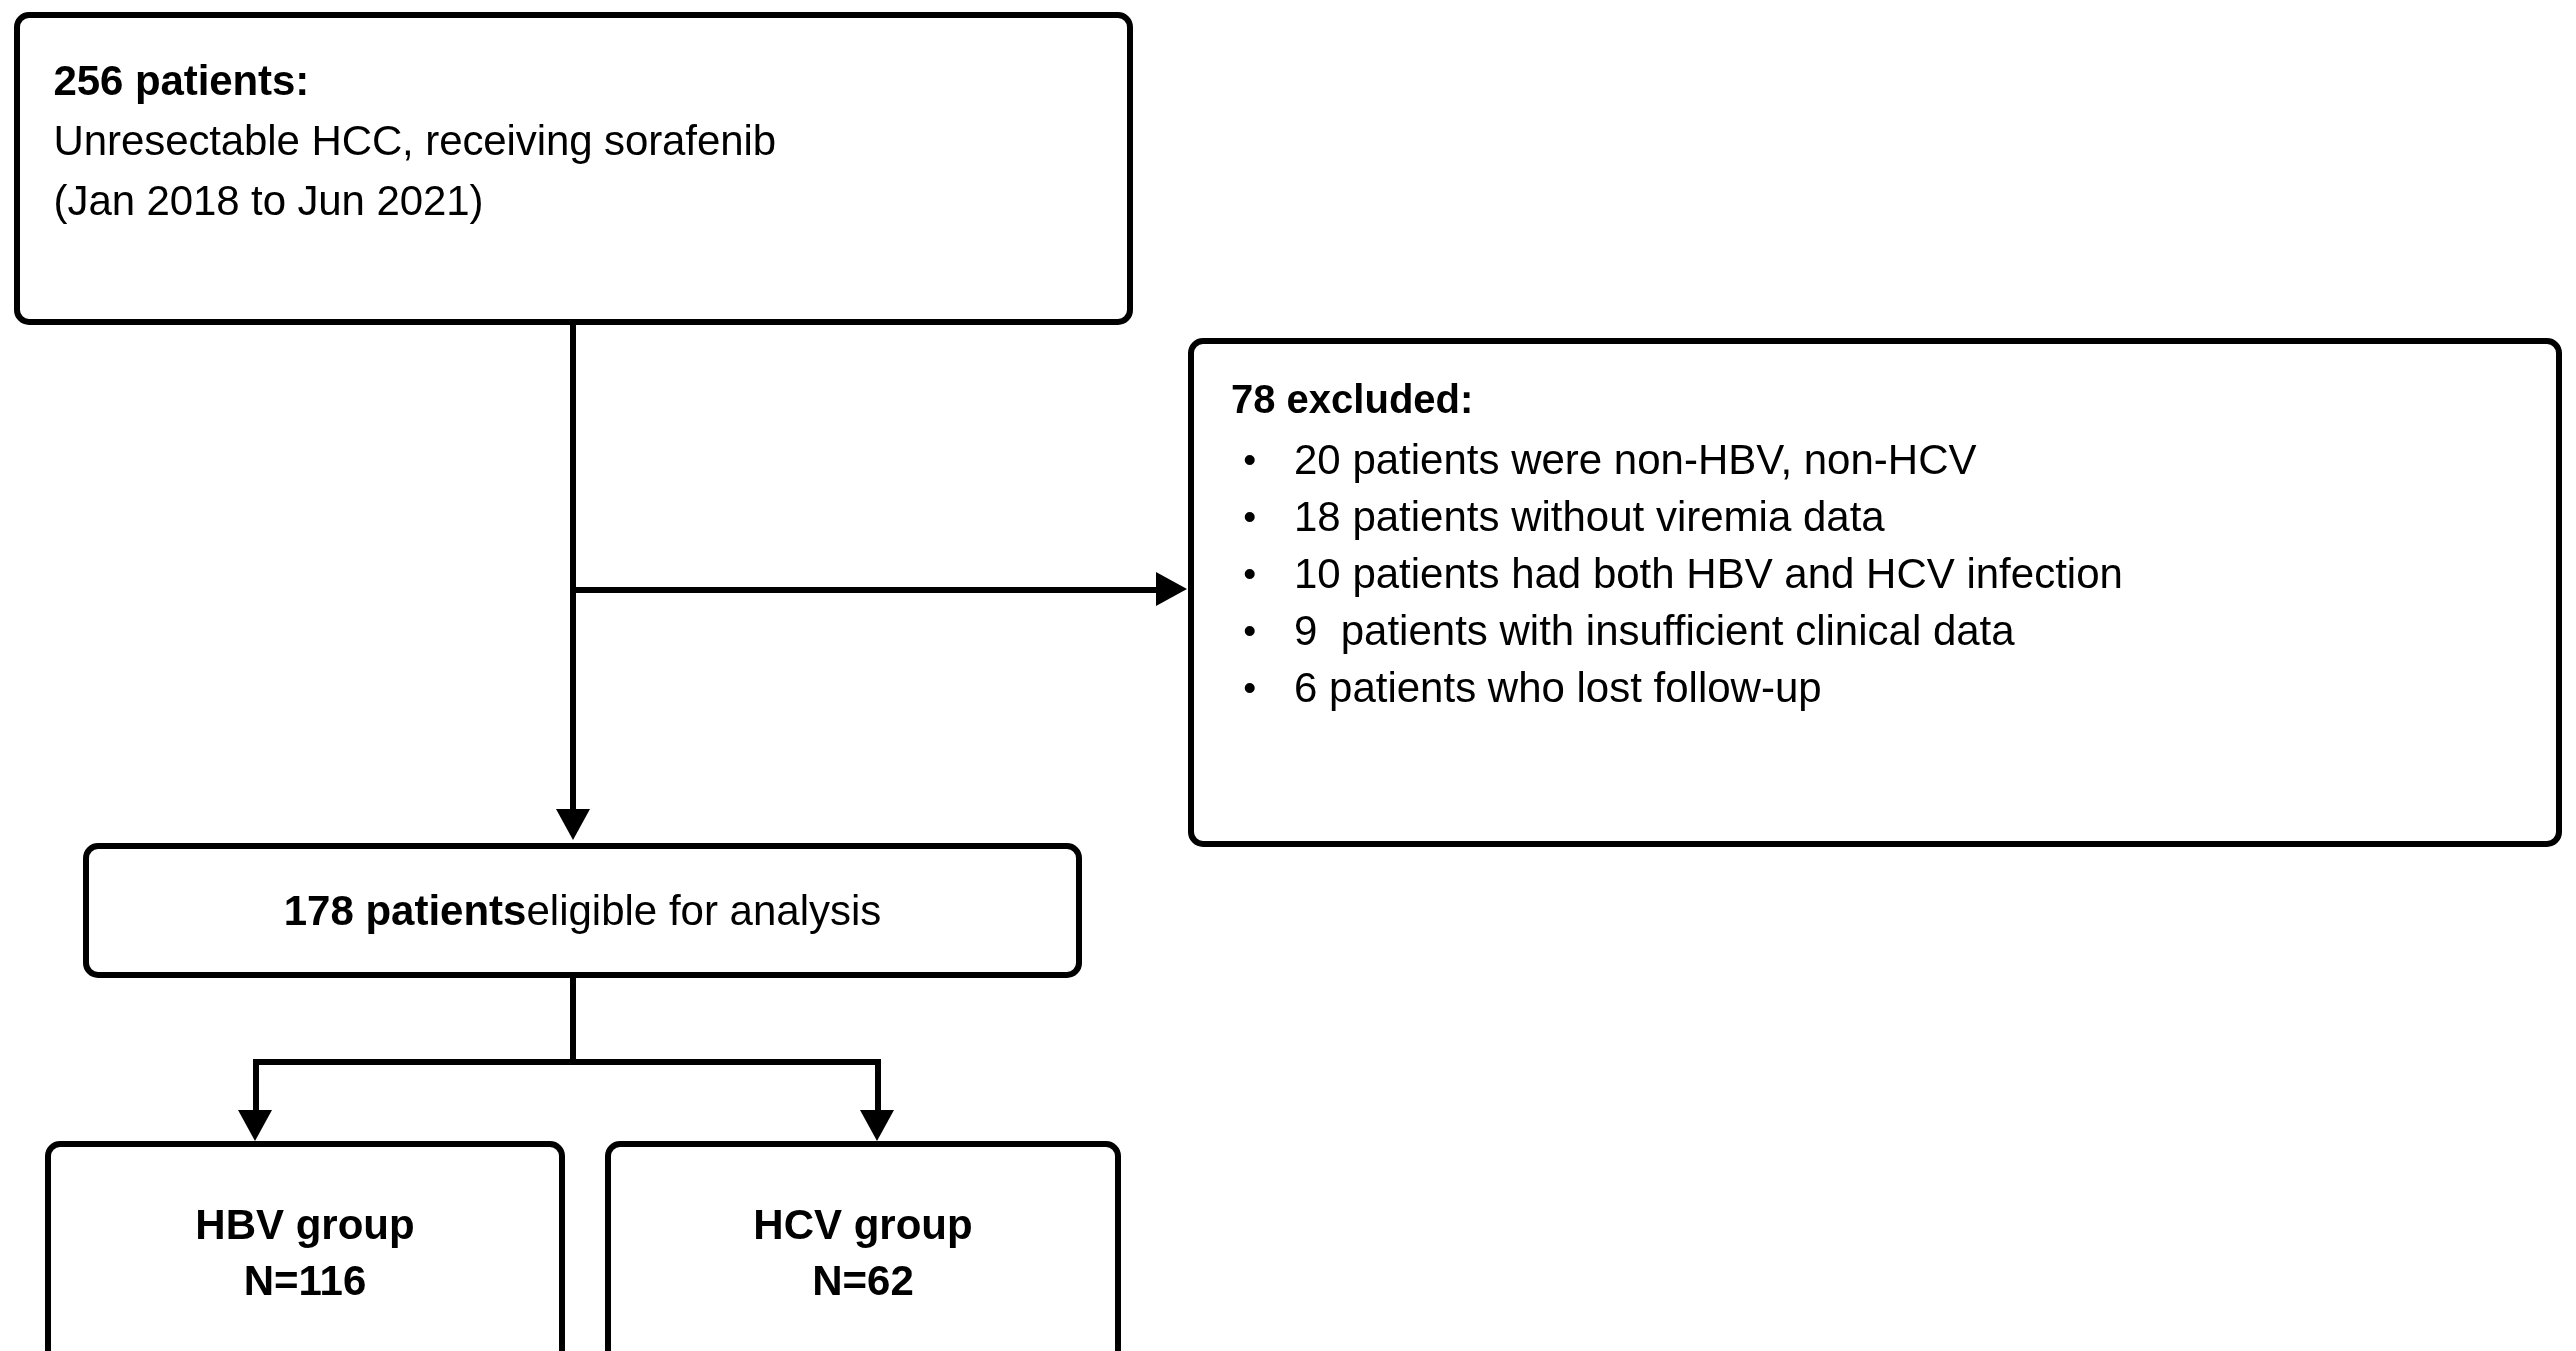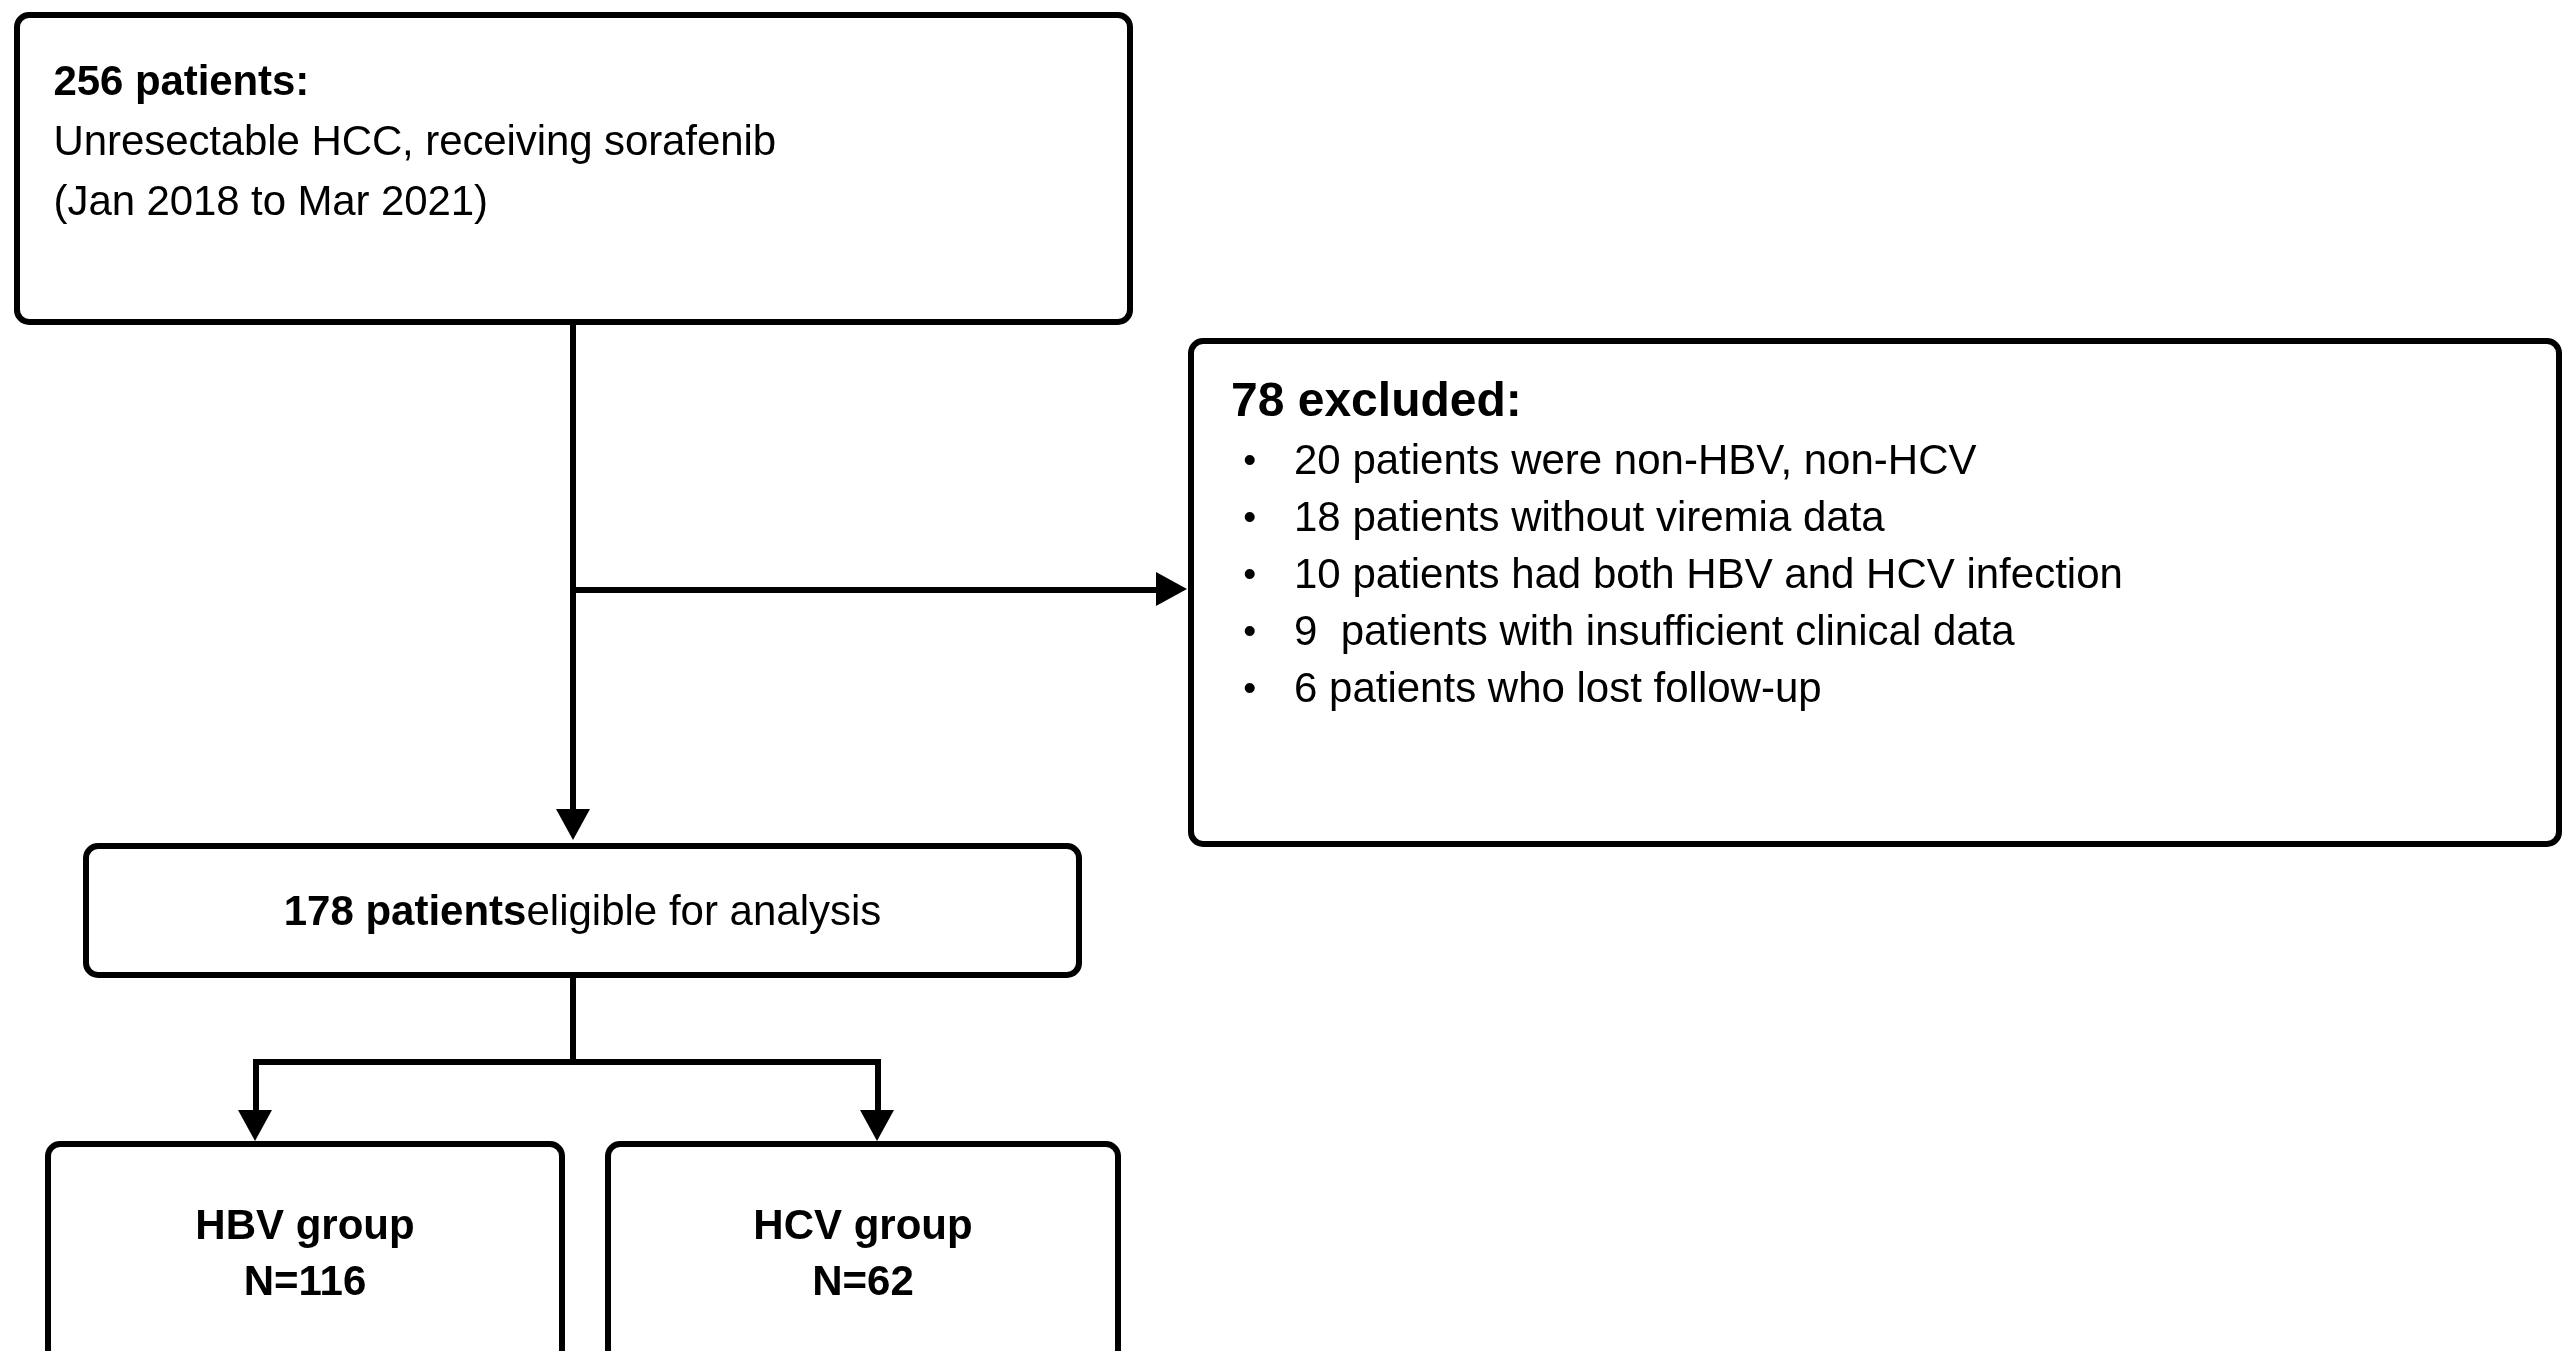--- a/index.html
+++ b/index.html
@@ -50,21 +50,21 @@
   
   #box-excluded {
     left: 1188px;
     top: 338px;
     width: 1374px;
     height: 509px;
   }
   #excluded-head {
     left: 37px;
     top: 27px;
-    font-size: 48px;
+    font-size: 40px;
     line-height: 57px;
     font-weight: bold;
   }
   #excluded-list {
     position: absolute;
     left: 37px;
     top: 87px;
     width: 1314px;
     margin: 0;
     padding: 0;
@@ -171,21 +171,21 @@
 </style>
 </head>
 <body>
 
 <div id="canvas">
 
   <div class="box" id="box-enrolled">
     <div class="box-text" id="enrolled-text">
       <span class="hd">256 patients:</span>
       <span class="ln">Unresectable HCC, receiving sorafenib</span>
-      <span class="ln">(Jan 2018 to Mar 2021)</span>
+      <span class="ln">(Jan 2018 to Jun 2021)</span>
     </div>
   </div>
 
   <div class="vline" id="trunk-main"></div>
   <div class="arrow-down" id="trunk-arrow"></div>
 
   <div class="hline" id="trunk-excl"></div>
   <div class="arrow-right" id="trunk-excl-ar"></div>
 
   <div class="box" id="box-excluded">

